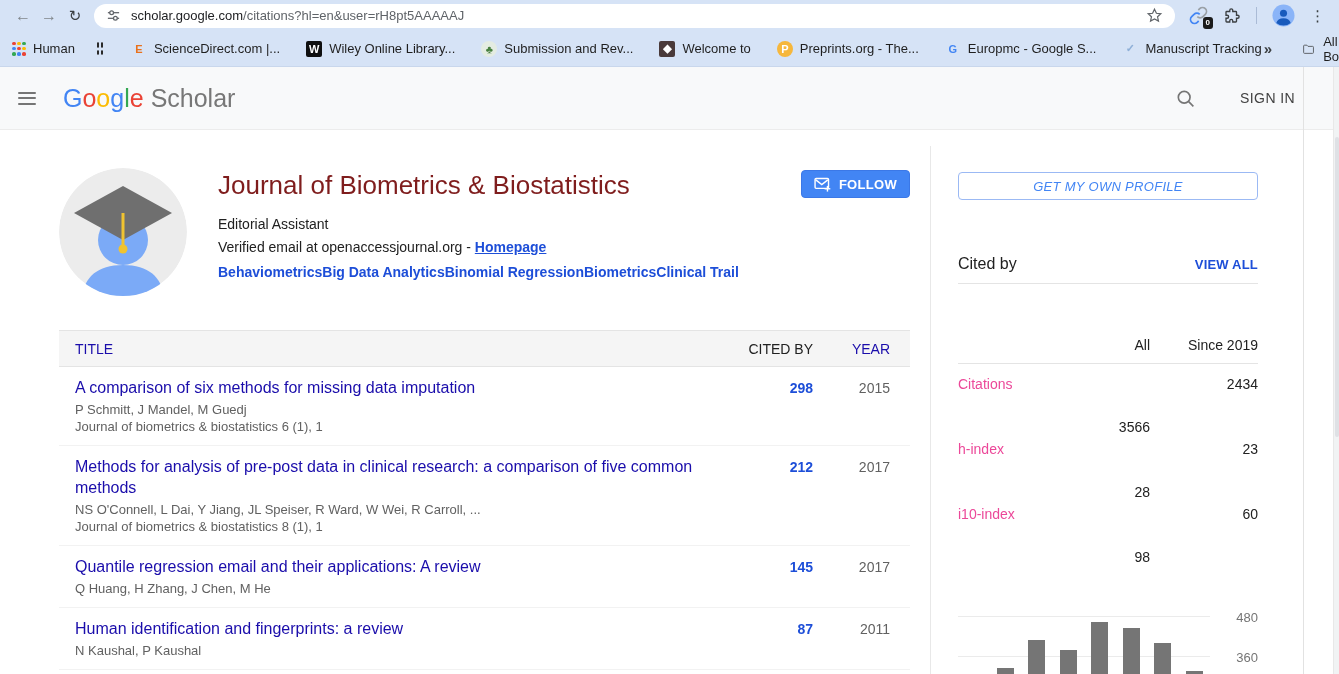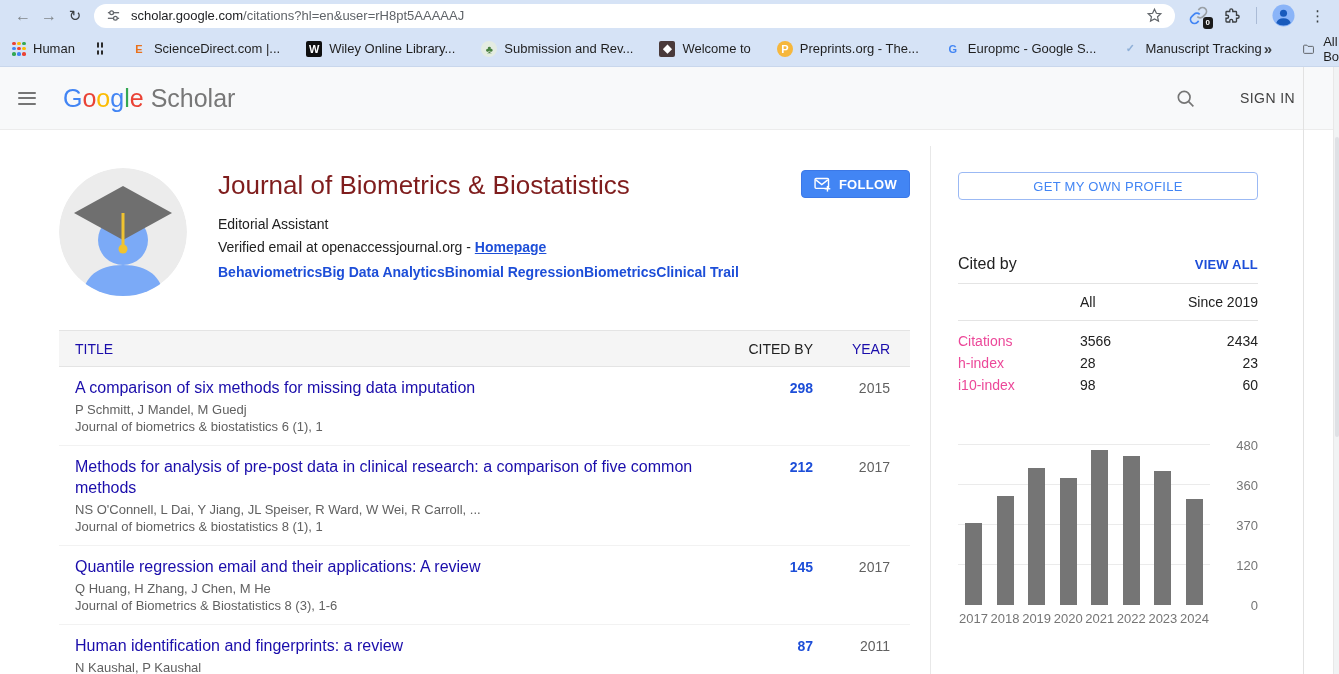--- a/index.html
+++ b/index.html
@@ -63,28 +63,28 @@
   .col-title { flex:1; color:#1a0dab; cursor:pointer; }
   .col-cited { width:90px; text-align:right; color:#212121; }
   .col-year { width:77px; text-align:right; color:#1a0dab; cursor:pointer; }
   .article-row { display:flex; padding:10px 20px 10px 16px; border-bottom:1px solid #f2f2f2; }
   .article-main { flex:1; padding-right:24px; }
   .article-title { display:block; font-size:16px; line-height:21px; color:#1a0dab; text-decoration:none; margin-bottom:3px; }
   .article-authors, .article-venue { font-size:13px; line-height:17px; color:#616161; }
   .article-cited { width:90px; text-align:right; font-size:14px; padding-top:3px; }
   .article-year { width:77px; text-align:right; font-size:14px; color:#616161; padding-top:3px; }
   
-  .get-profile-btn { width:100%; height:28px; background:#fff; border:1px solid #9bb9f4; border-radius:4px; color:#4285f4; font-size:13px; font-weight:500; letter-spacing:.3px; cursor:pointer; font-family:inherit; }
+  .get-profile-btn { width:100%; height:28px; background:#fff; border:1px solid #9bb9f4; border-radius:4px; color:#4285f4; font-size:13px; font-weight:500; letter-spacing:.3px; cursor:pointer; font-family:inherit;font-style:italic; }
   .citedby-head { margin-top:55px; display:flex; justify-content:space-between; align-items:baseline; padding-bottom:10px; border-bottom:1px solid #e4e4e4; }
   .citedby-title { font-size:16px; color:#212121; }
   .view-all { font-size:13px; letter-spacing:.2px; }
   .citedby-row { display:flex; font-size:14px; align-items:baseline; }
   .citedby-cols-head { padding:10px 0; border-bottom:1px solid #e4e4e4; }
   .m-name { flex:1; color:#ec4899; }
-  .m-all { width:70px; text-align:left; }
+  .m-all { width:70px; text-align:right;margin-top:43px; }
   .m-since { width:108px; text-align:right; }
   .metrics-body { padding-top:9px; }
   .metric-row { display:flex; font-size:14px; padding:3px 0; }
   
   .chart { margin-top:42px; display:flex; }
   .chart-left { width:252px; }
   .chart-plot { position:relative; height:167px; display:flex; align-items:flex-end; justify-content:space-between; }
   .gridline { position:absolute; left:0; right:0; height:1px; background:#ebebeb; }
   .bar-slot { width:31px; height:100%; display:flex; justify-content:center; align-items:flex-end; position:relative; z-index:1; cursor:pointer; }
   .bar { width:17px; }
@@ -303,21 +303,20 @@
             <div class="article-venue">Journal of biometrics &amp; biostatistics 8 (1), 1</div>
           </div>
           <div class="article-cited"><a class="link">212</a></div>
           <div class="article-year">2017</div>
         </div>
 
         <div class="article-row">
           <div class="article-main">
             <a class="article-title">Quantile regression email and their applications: A review</a>
             <div class="article-authors">Q Huang, H Zhang, J Chen, M He</div>
-            <div class="article-venue">Journal of Biometrics &amp; Biostatistics 8 (3), 1-6</div>
           </div>
           <div class="article-cited"><a class="link">145</a></div>
           <div class="article-year">2017</div>
         </div>
 
         <div class="article-row">
           <div class="article-main">
             <a class="article-title">Human identification and fingerprints: a review</a>
             <div class="article-authors">N Kaushal, P Kaushal</div>
 

